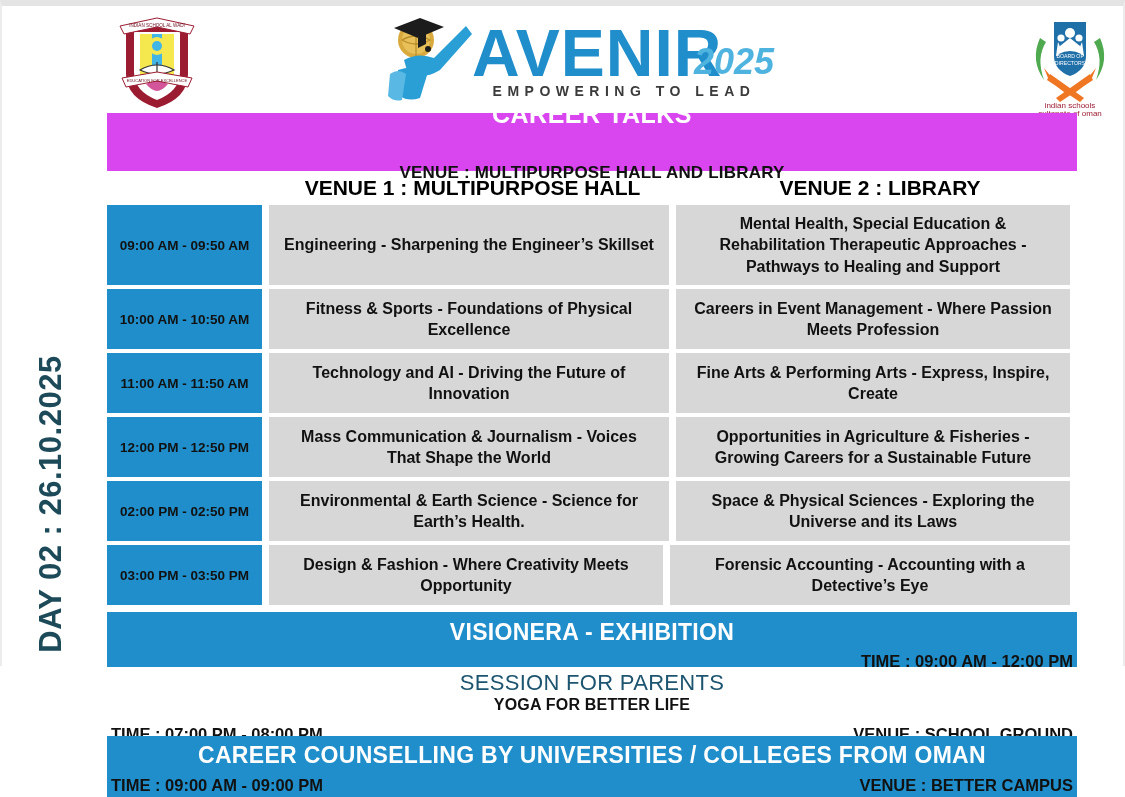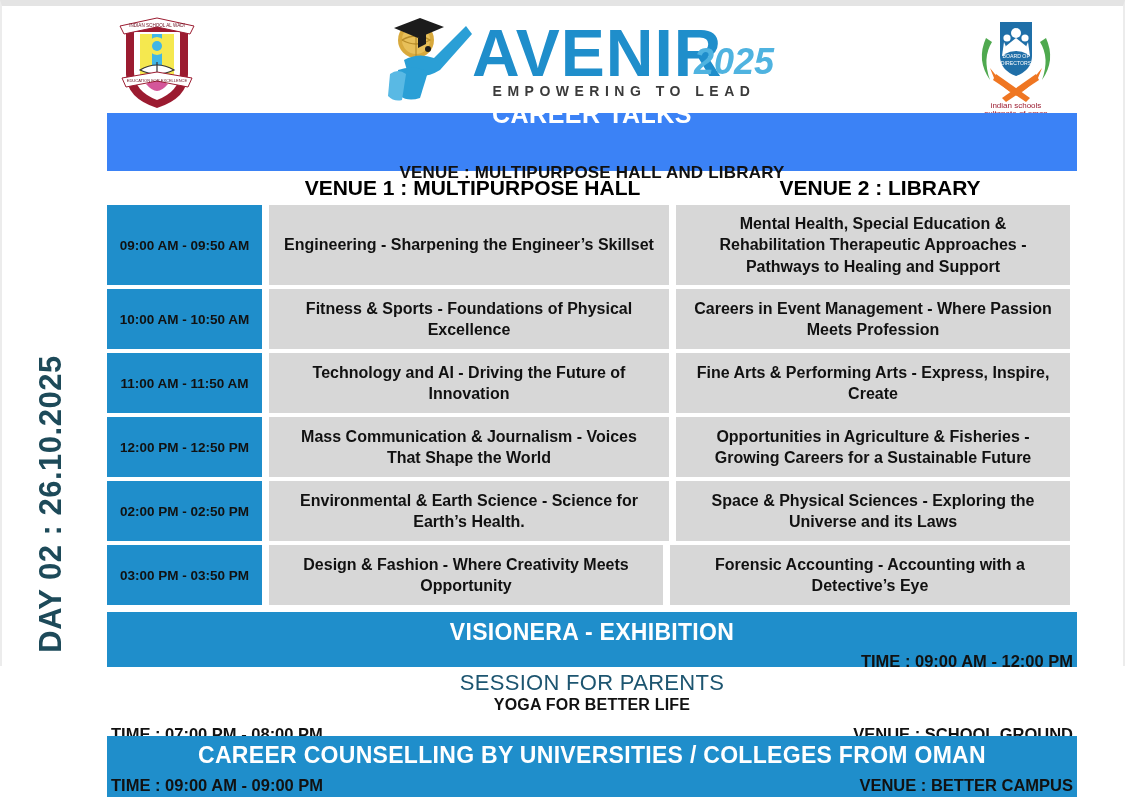--- a/index.html
+++ b/index.html
@@ -17,21 +17,21 @@
     border-left: 2px solid #ececec;
     border-right: 2px solid #ececec;
   }
 
   
   #header {
     position: absolute; left: 0; top: 0;
     width: 1121px; height: 106px;
   }
   .logo-left  { position: absolute; left: 110px; top: 6px;  width: 90px; height: 98px; }
-  .logo-right { position: absolute; left: 964px; top: 6px;  width: 100px; height: 104px; }
+  .logo-right { position: absolute; left: 1018px; top: 6px;  width: 100px; height: 104px; }
   .logo-center{ position: absolute; left: 372px; top: 8px;  width: 410px; height: 88px; }
 
   
   #day-label {
     position: absolute;
     left: -186px; top: 480px;
     width: 470px;
     transform: rotate(-90deg);
     transform-origin: center center;
     text-align: center;
@@ -39,21 +39,21 @@
     font-size: 31px;
     letter-spacing: 0.5px;
     color: #1d4a59;
     white-space: nowrap;
   }
 
   
   #career-banner {
     position: absolute; left: 105px; top: 107px;
     width: 970px; height: 58px;
-    background: #3b82f6;
+    background: #d946ef;
     display: flex; flex-direction: column;
     align-items: center; justify-content: center; gap: 32px;
   }
   #career-title {
     color: #ffffff; font-weight: bold; font-size: 25px;
     letter-spacing: 0.5px; line-height: 1.05;
   }
   #career-venue {
     color: #111111; font-weight: bold; font-size: 17px;
     letter-spacing: 0.2px; margin-top: 3px;

